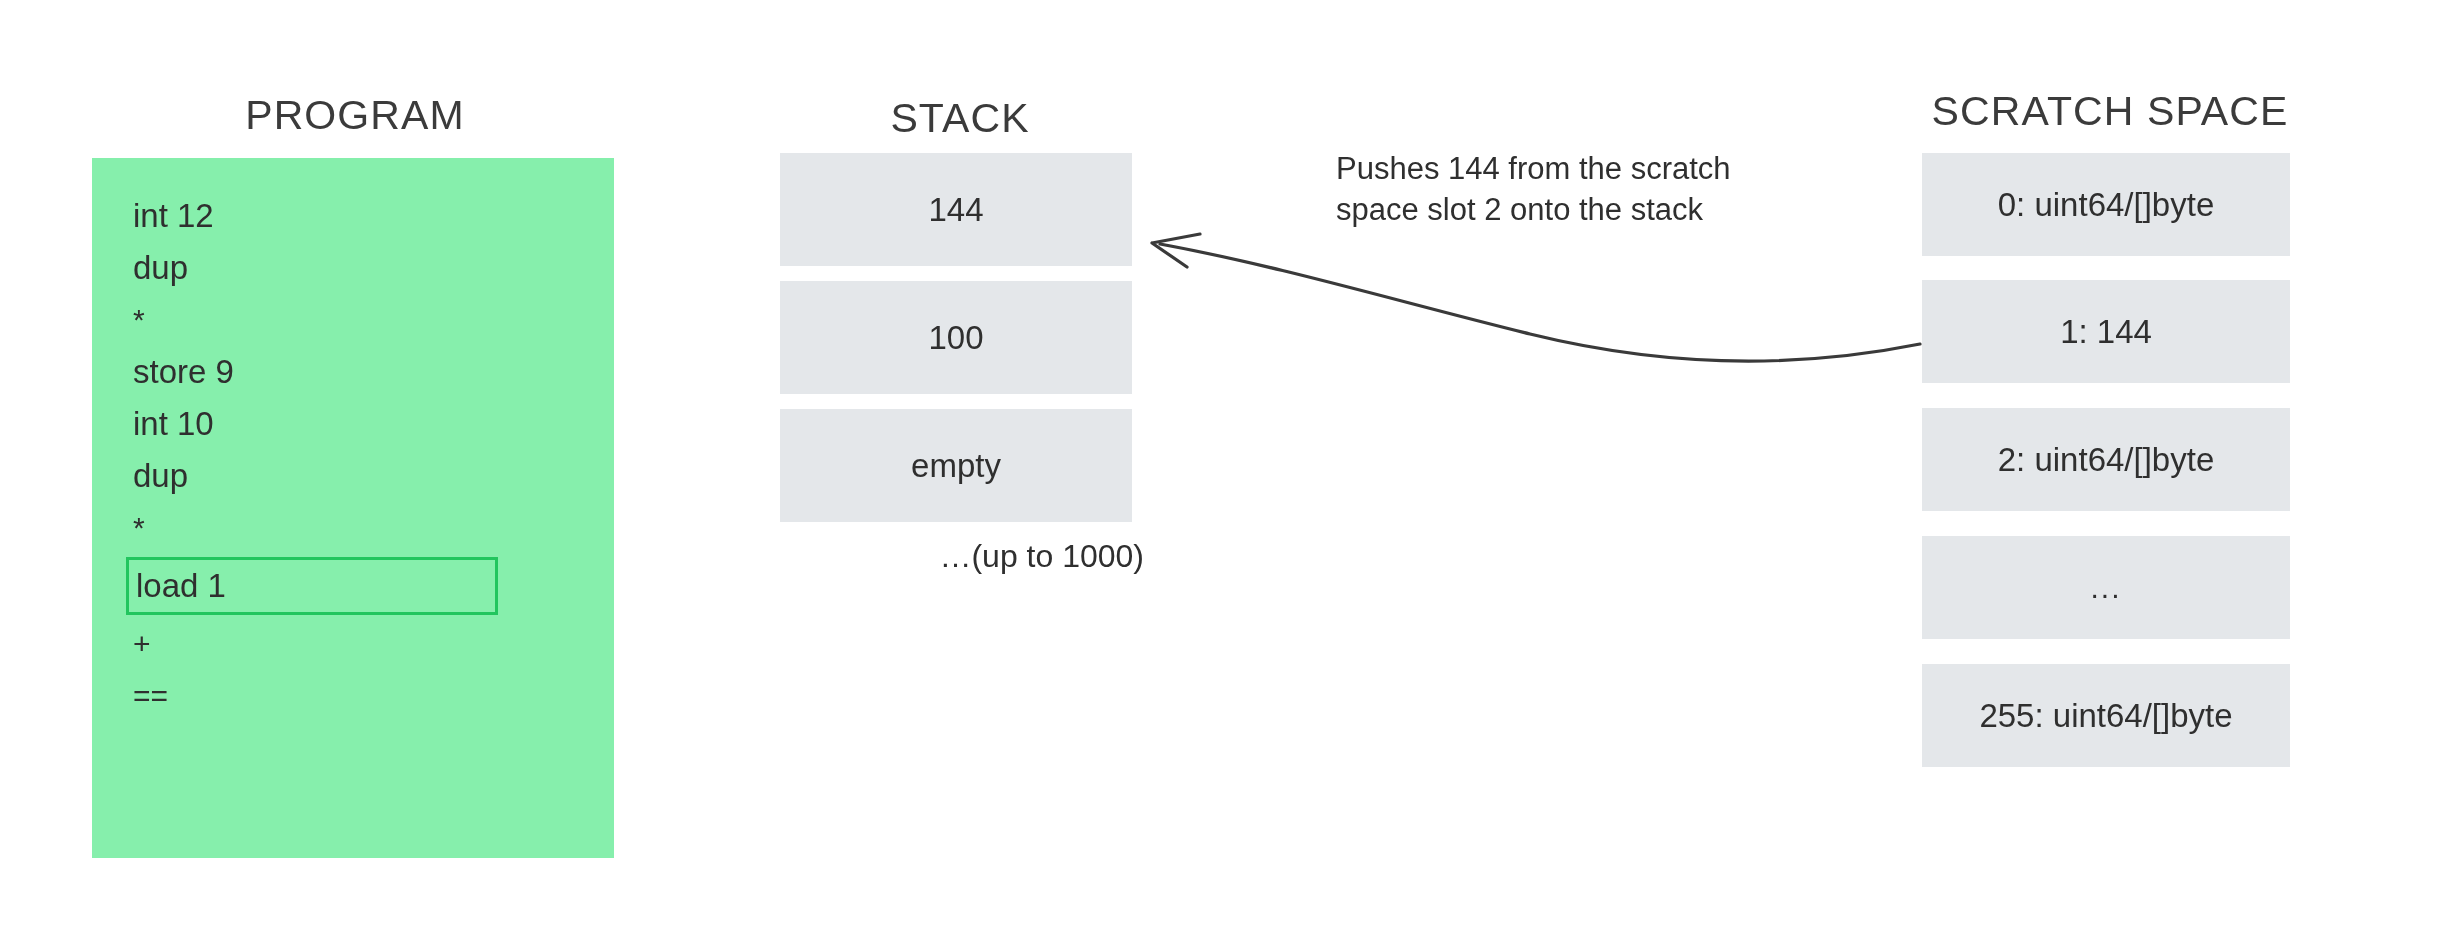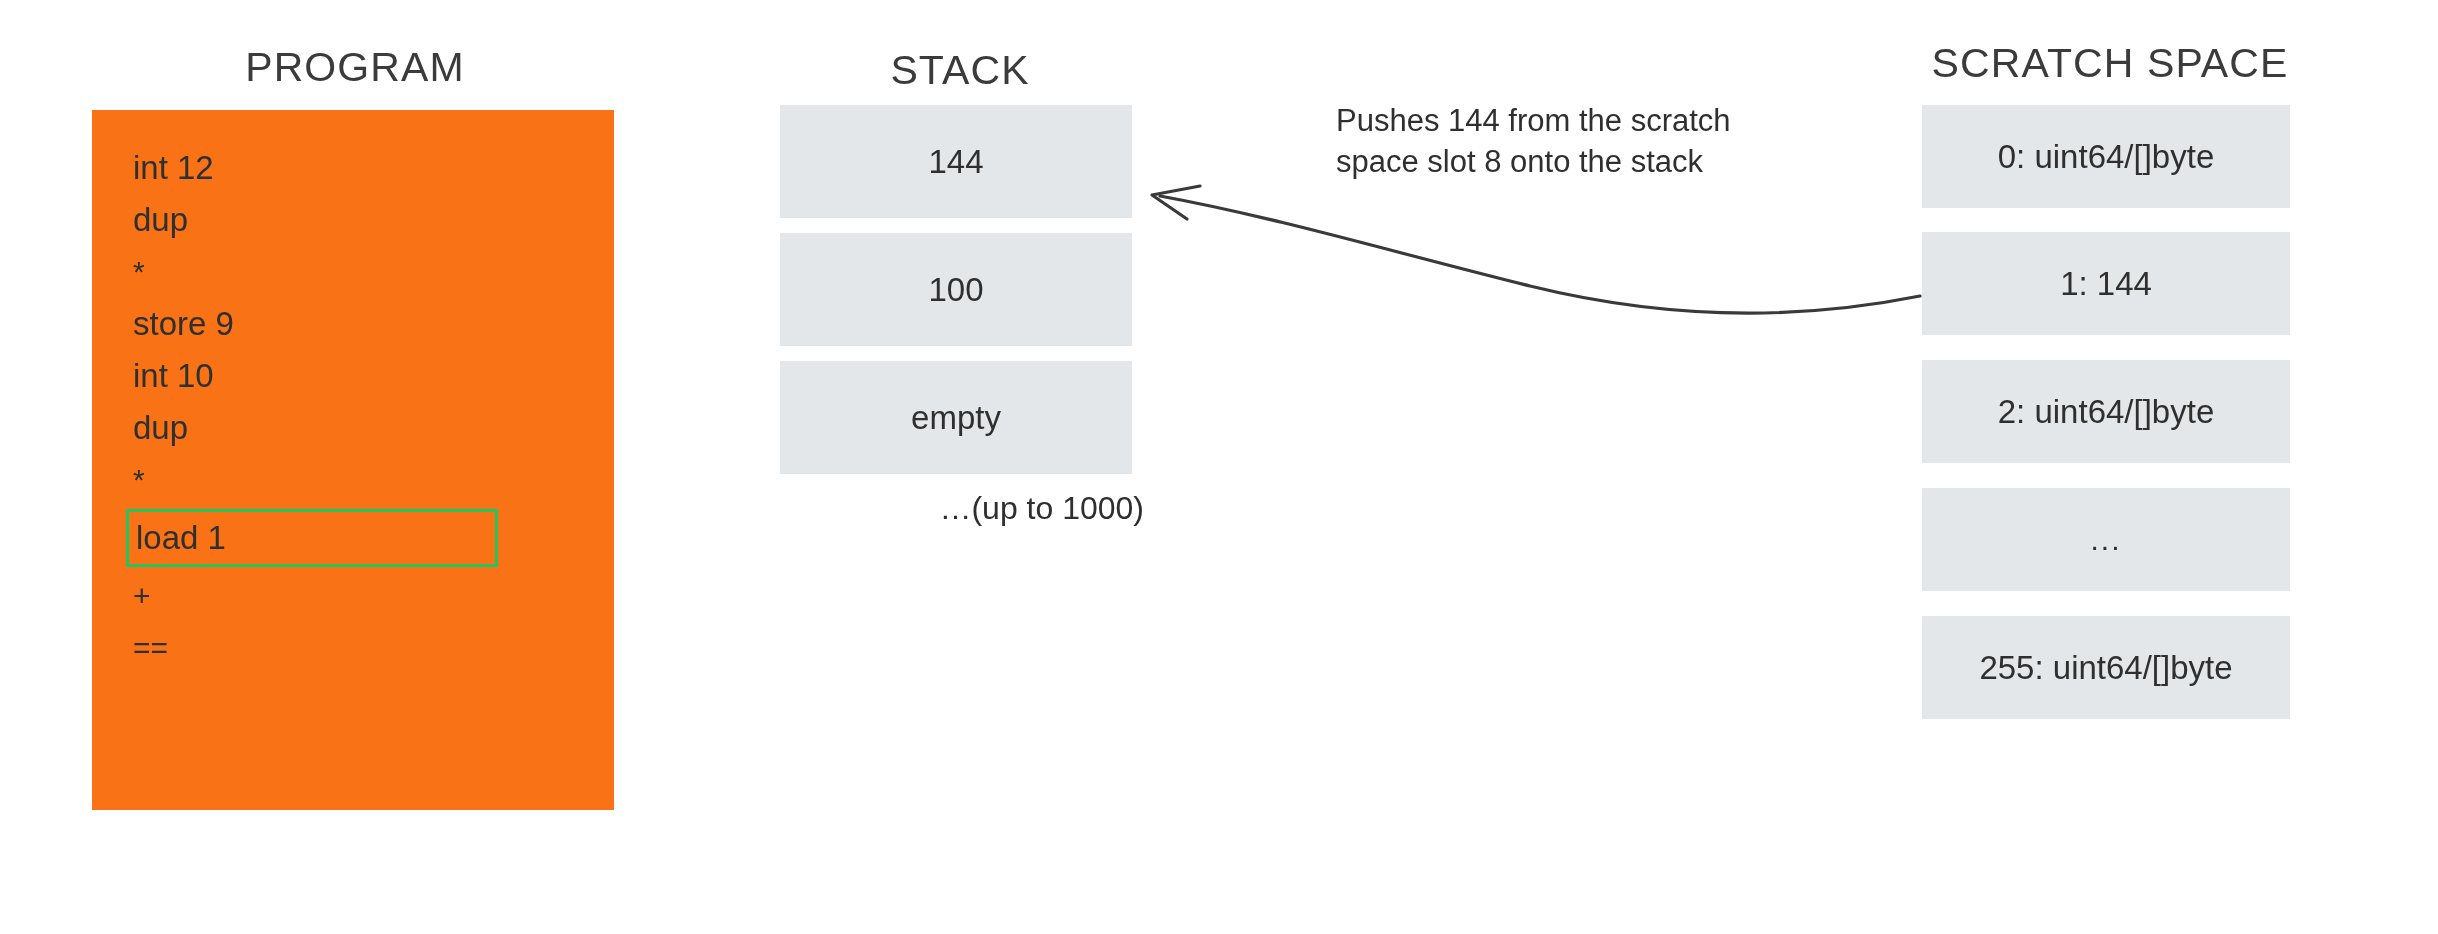--- a/index.html
+++ b/index.html
@@ -14,20 +14,21 @@
     position: relative;
     overflow: hidden;
     font-family: "Liberation Sans", sans-serif;
     color: #3a3a3a;
     -webkit-font-smoothing: antialiased;
   }
 
   .canvas {
     position: absolute;
     inset: 0;
+    margin-top: 48px;
   }
 
   
   .col-heading {
     position: absolute;
     font-size: 41px;
     font-weight: 400;
     letter-spacing: 1.1px;
     color: #3b3b3b;
     text-align: center;
@@ -37,21 +38,21 @@
   #heading-stack   { left: 760px; top: 47px;  width: 400px; }
   #heading-scratch { left: 1880px;top: 40px;  width: 460px; }
 
   
   #program-panel {
     position: absolute;
     left: 92px;
     top: 110px;
     width: 522px;
     height: 700px;
-    background: #f97316;
+    background: #86efac;
   }
   #program-list {
     position: absolute;
     left: 38px;
     top: 32px;
     width: 420px;
   }
   .program-line {
     font-size: 33px;
     line-height: 52px;
@@ -181,21 +182,21 @@
   <div id="scratch-col">
     <div class="cell" id="scratch-cell-0">0: uint64/[]byte</div>
     <div class="cell" id="scratch-cell-1">1: 144</div>
     <div class="cell" id="scratch-cell-2">2: uint64/[]byte</div>
     <div class="cell" id="scratch-cell-3">...</div>
     <div class="cell" id="scratch-cell-4">255: uint64/[]byte</div>
   </div>
 
   <div id="annotation">
     <div>Pushes 144 from the scratch</div>
-    <div>space slot 8 onto the stack</div>
+    <div>space slot 2 onto the stack</div>
   </div>
 
   <svg id="arrow-svg" viewBox="0 0 2438 934">
     <path d="M 1920 296
              C 1790 322, 1660 318, 1530 286
              C 1400 254, 1280 218, 1160 196" fill="none" stroke="#3a3a3a" stroke-width="3.2" stroke-linecap="round"></path>
     <path d="M 1152 195 L 1200 186 M 1152 195 L 1187 219" fill="none" stroke="#3a3a3a" stroke-width="3.2" stroke-linecap="round" stroke-linejoin="round"></path>
   </svg>
 
 </div>

